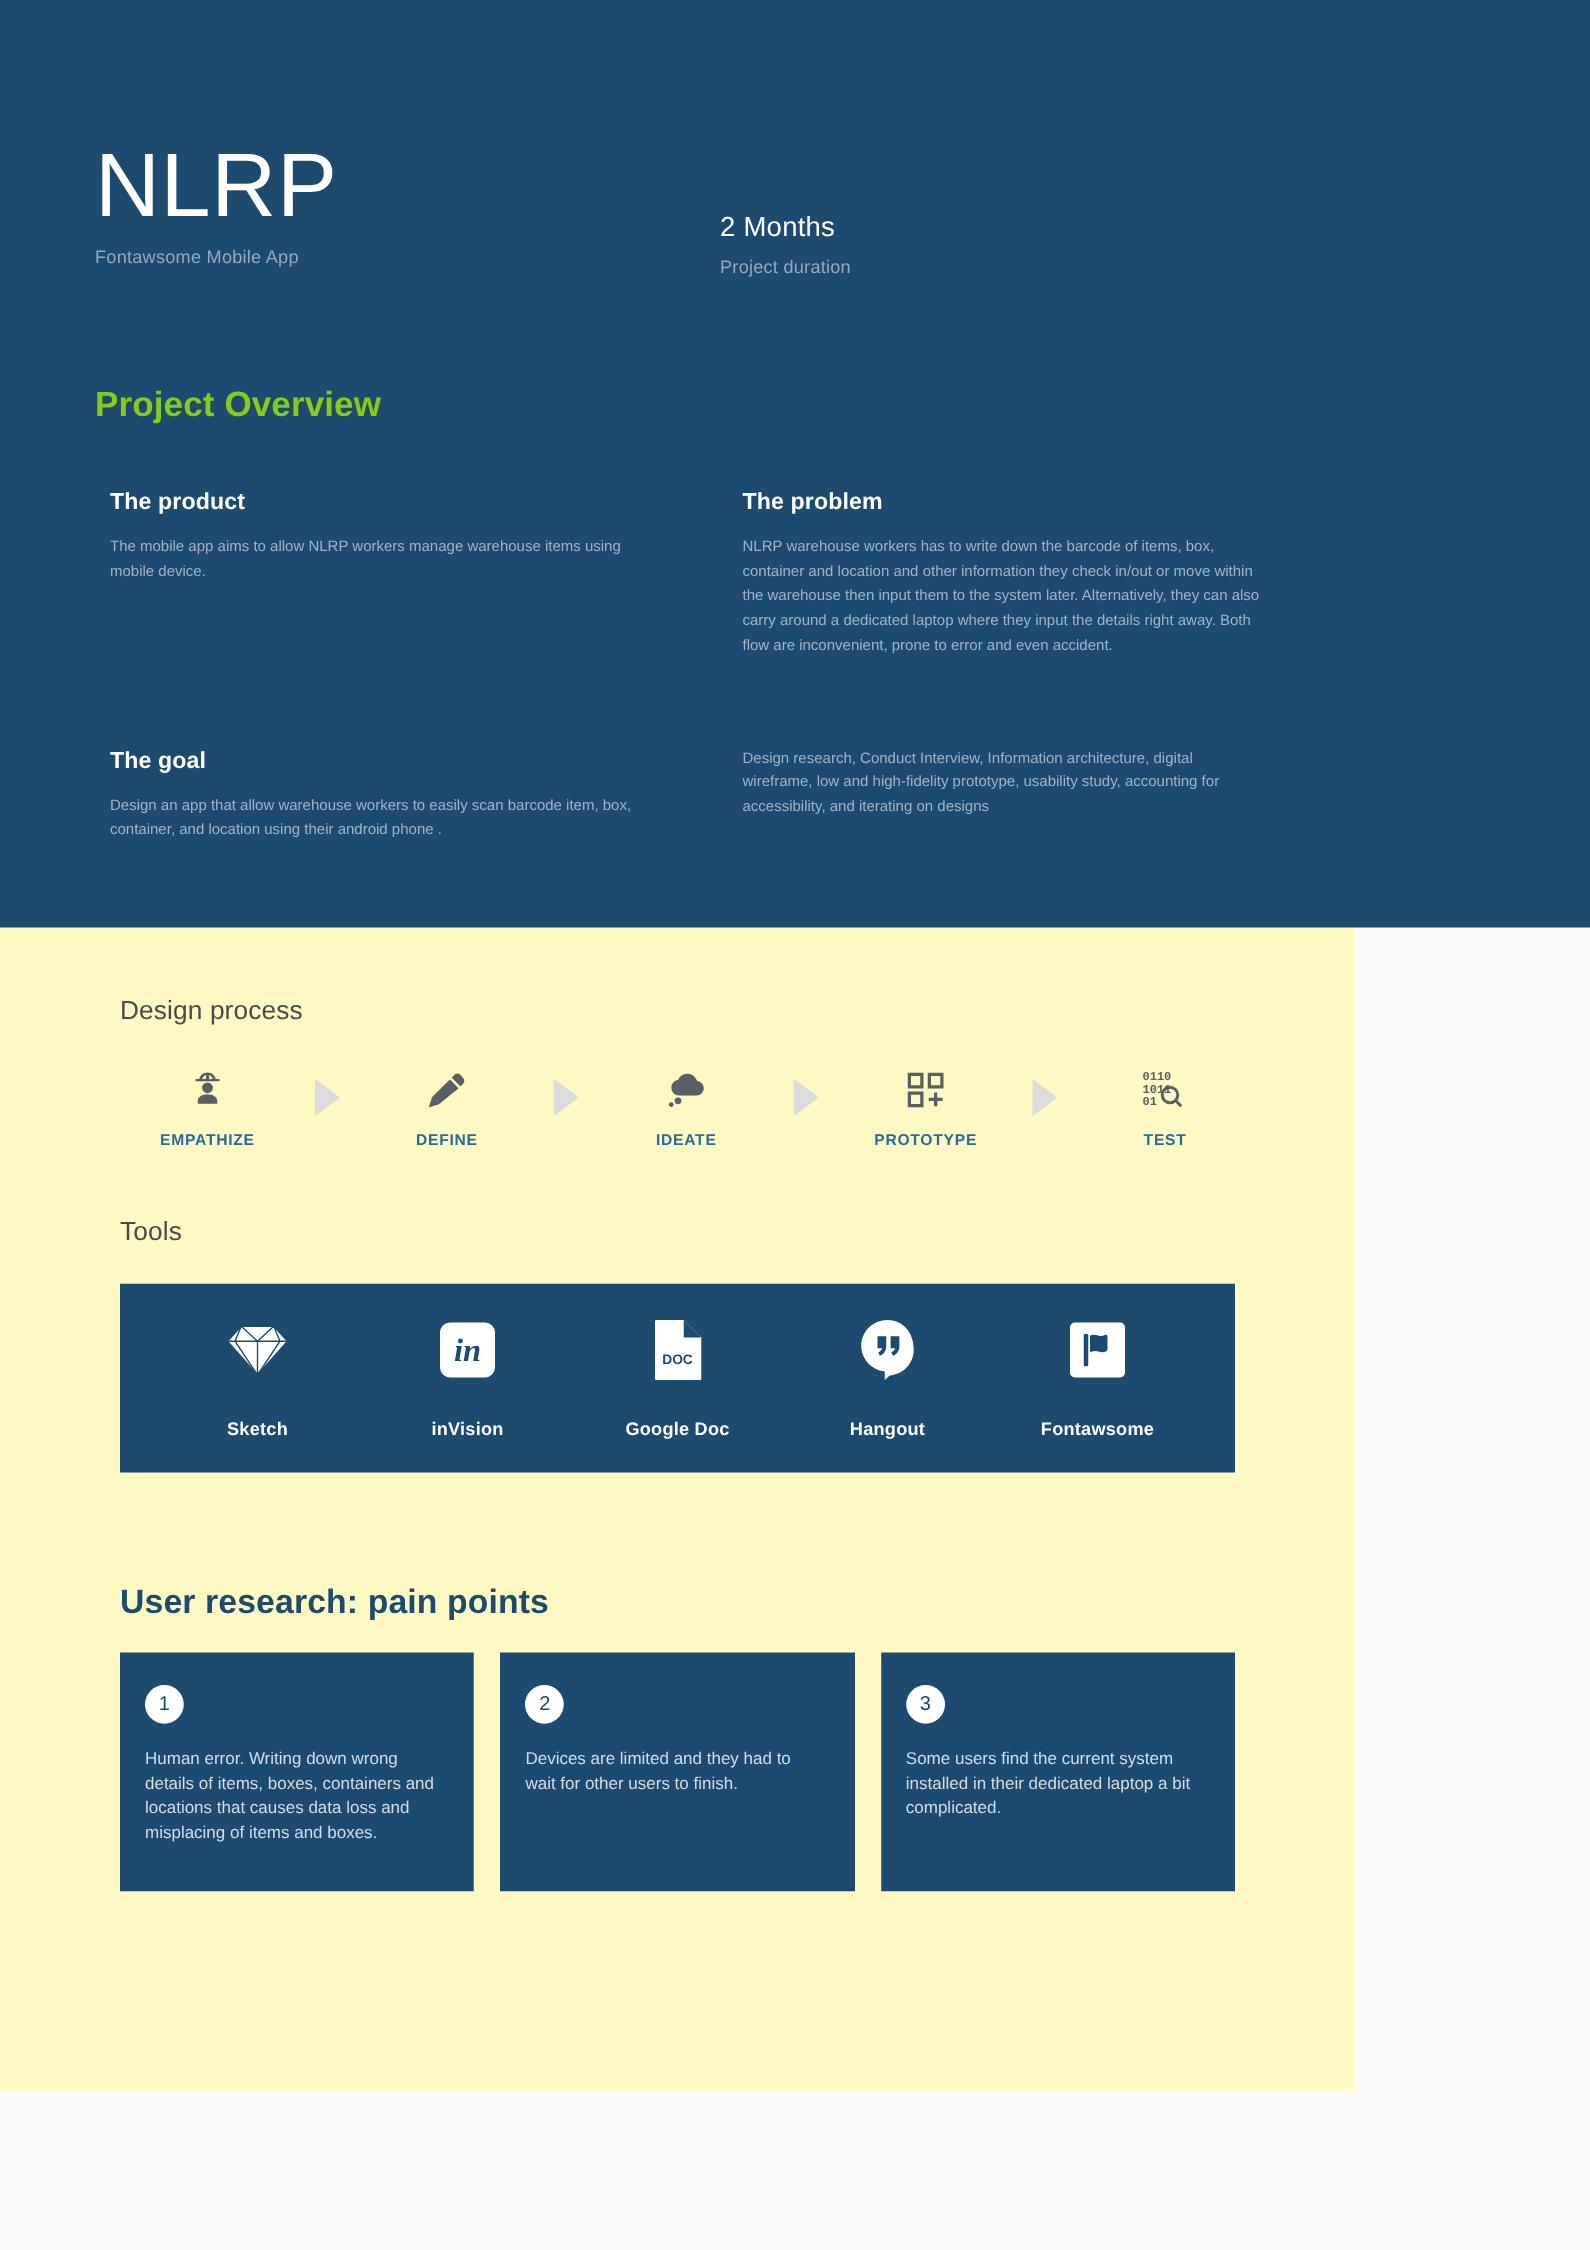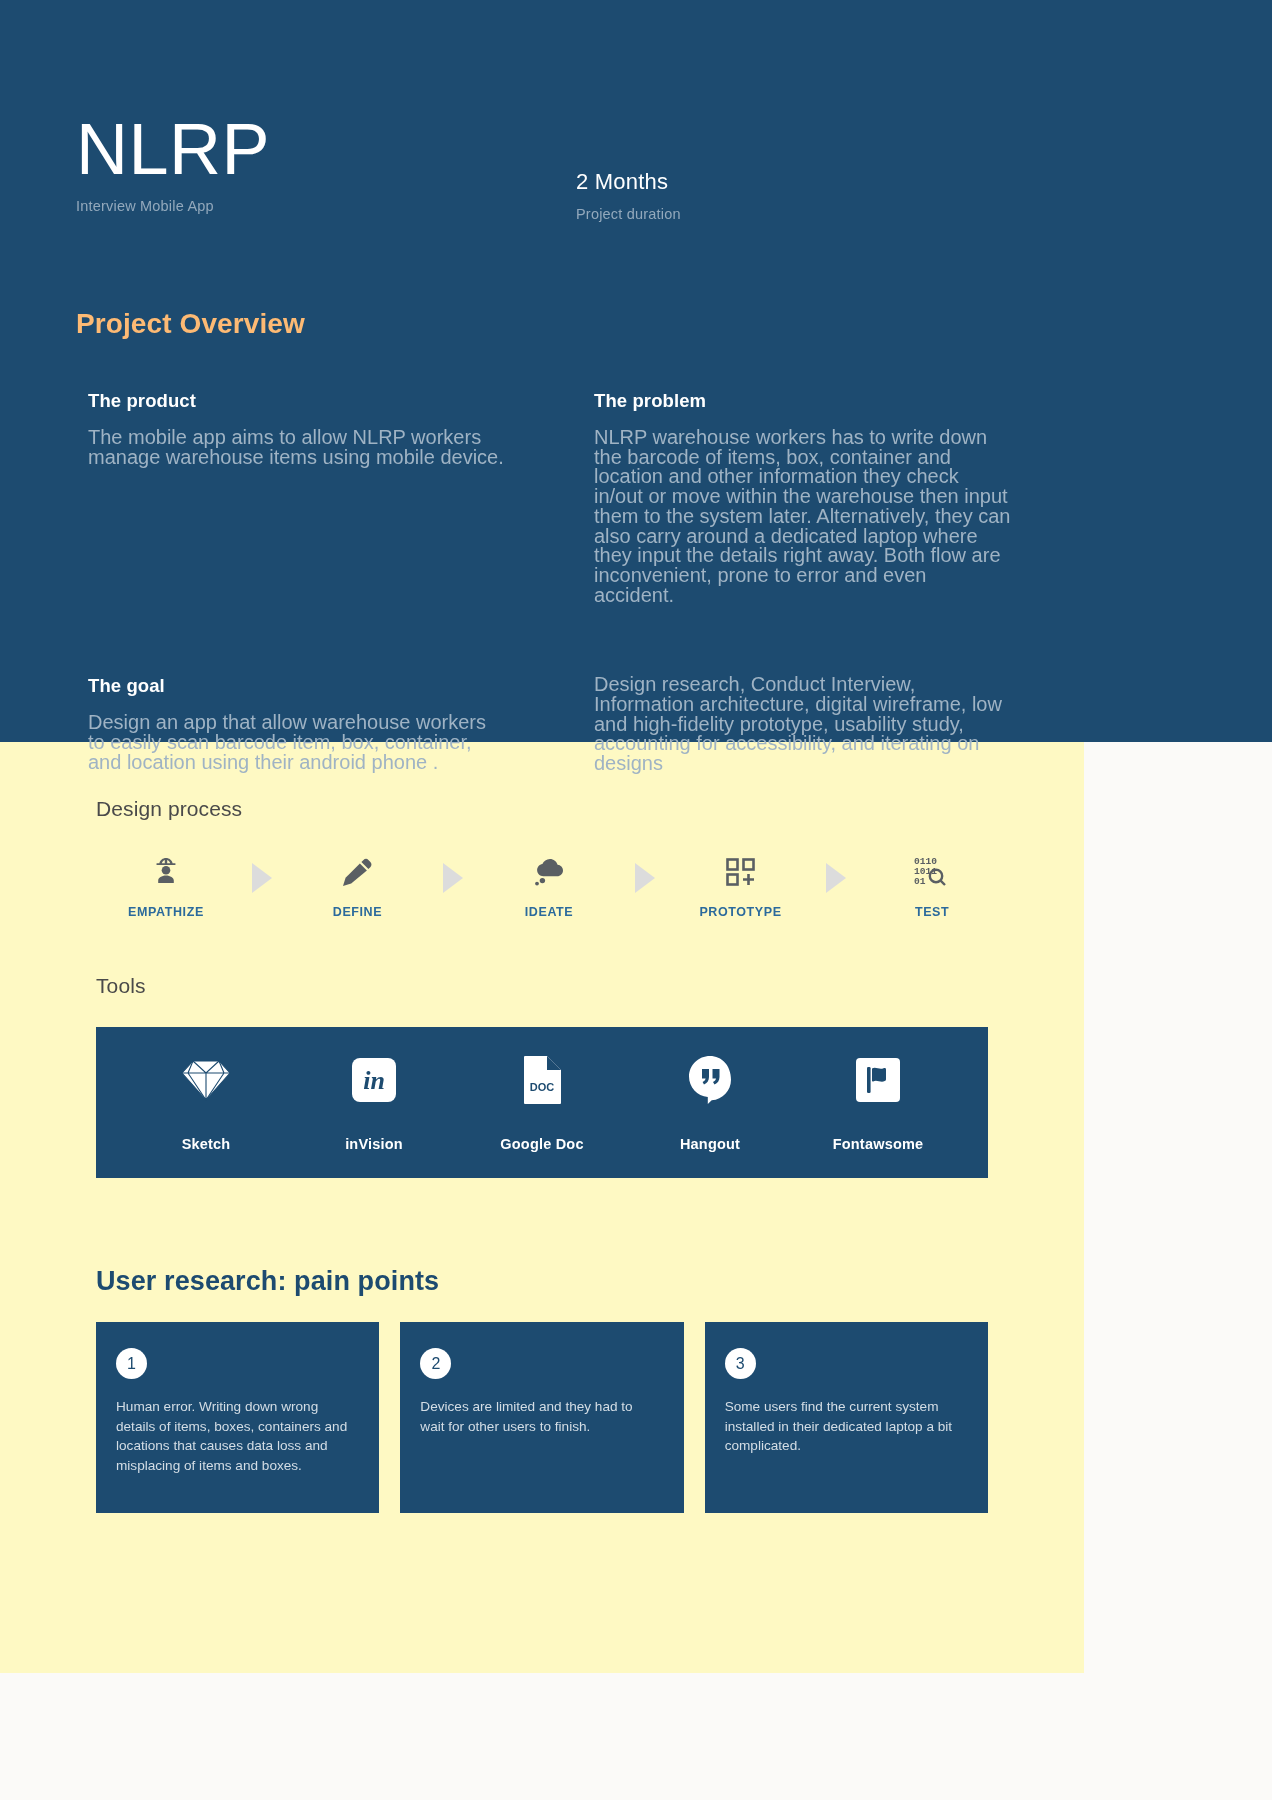--- a/index.html
+++ b/index.html
@@ -48,21 +48,21 @@
   .duration-label {
     font-size: 14.5px;
     color: #93a9bc;
     margin-top: 11px;
     letter-spacing: .2px;
   }
 
   .overview-title {
     font-size: 28px;
     font-weight: 700;
-    color: #fdba74;
+    color: #84cc16;
     margin-top: 86px;
     letter-spacing: .1px;
   }
 
   .overview-grid {
     display: grid;
     grid-template-columns: 490px 1fr;
     column-gap: 16px;
     margin-top: 50px;
     padding-left: 12px;
@@ -70,21 +70,21 @@
   .ov-cell { padding-right: 36px; }
   .ov-cell.r2 { margin-top: 70px; }
   .ov-head {
     font-size: 18.5px;
     font-weight: 700;
     color: #ffffff;
     margin-bottom: 16px;
     letter-spacing: .1px;
   }
   .ov-body {
-    font-size: 20px;
+    font-size: 12px;
     line-height: 19.7px;
     color: #9fb3c4;
     max-width: 420px;
   }
   .ov-cell.right .ov-body { max-width: 418px; }
 
   
   .light { background: #fef9c3; width: 1084px; padding: 0 96px; }
 
   .sec-title-dark {
@@ -206,21 +206,21 @@
 </style>
 </head>
 <body>
 
 <section class="hero">
   <div class="hero-inner">
 
     <div class="brand-row">
       <div class="brand-block">
         <div class="brand-title">NLRP</div>
-        <div class="brand-sub">Interview Mobile App</div>
+        <div class="brand-sub">Fontawsome Mobile App</div>
       </div>
       <div class="duration-block">
         <div class="duration-value">2 Months</div>
         <div class="duration-label">Project duration</div>
       </div>
     </div>
 
     <h2 class="overview-title">Project Overview</h2>
 
     <div class="overview-grid">

